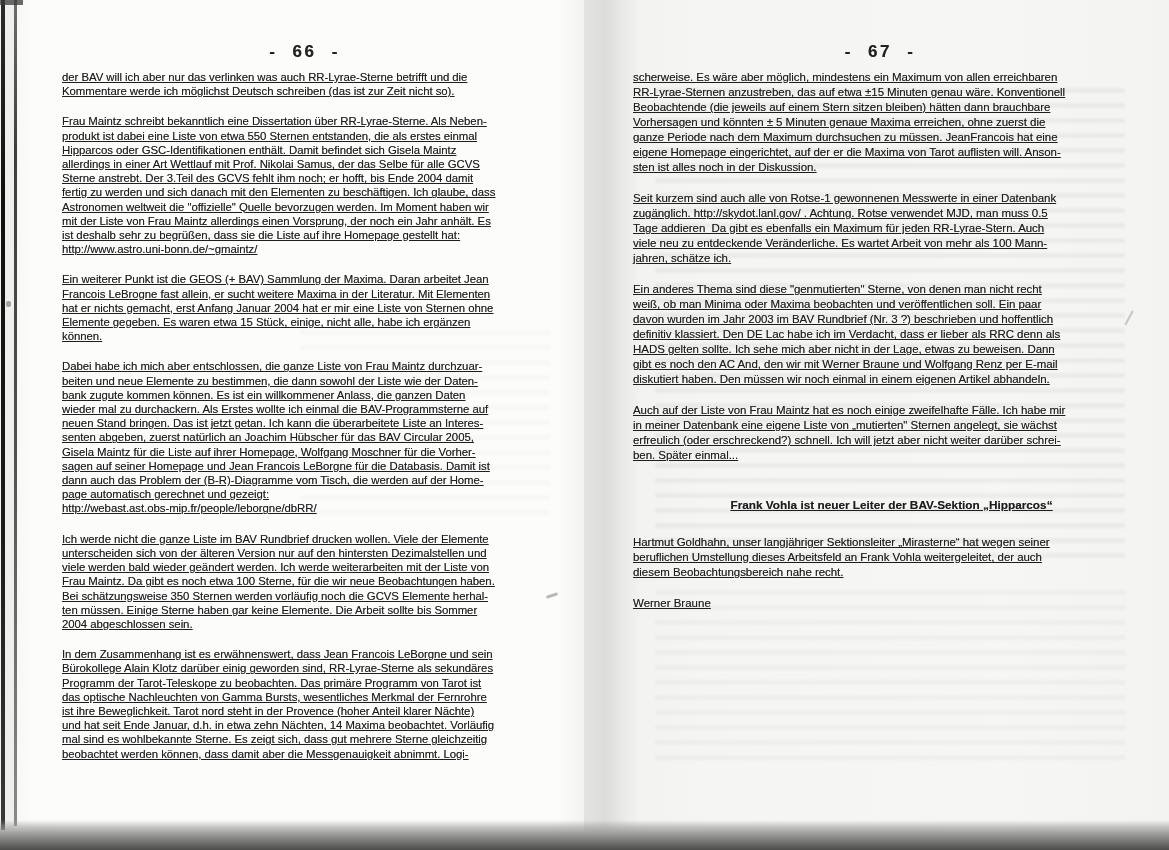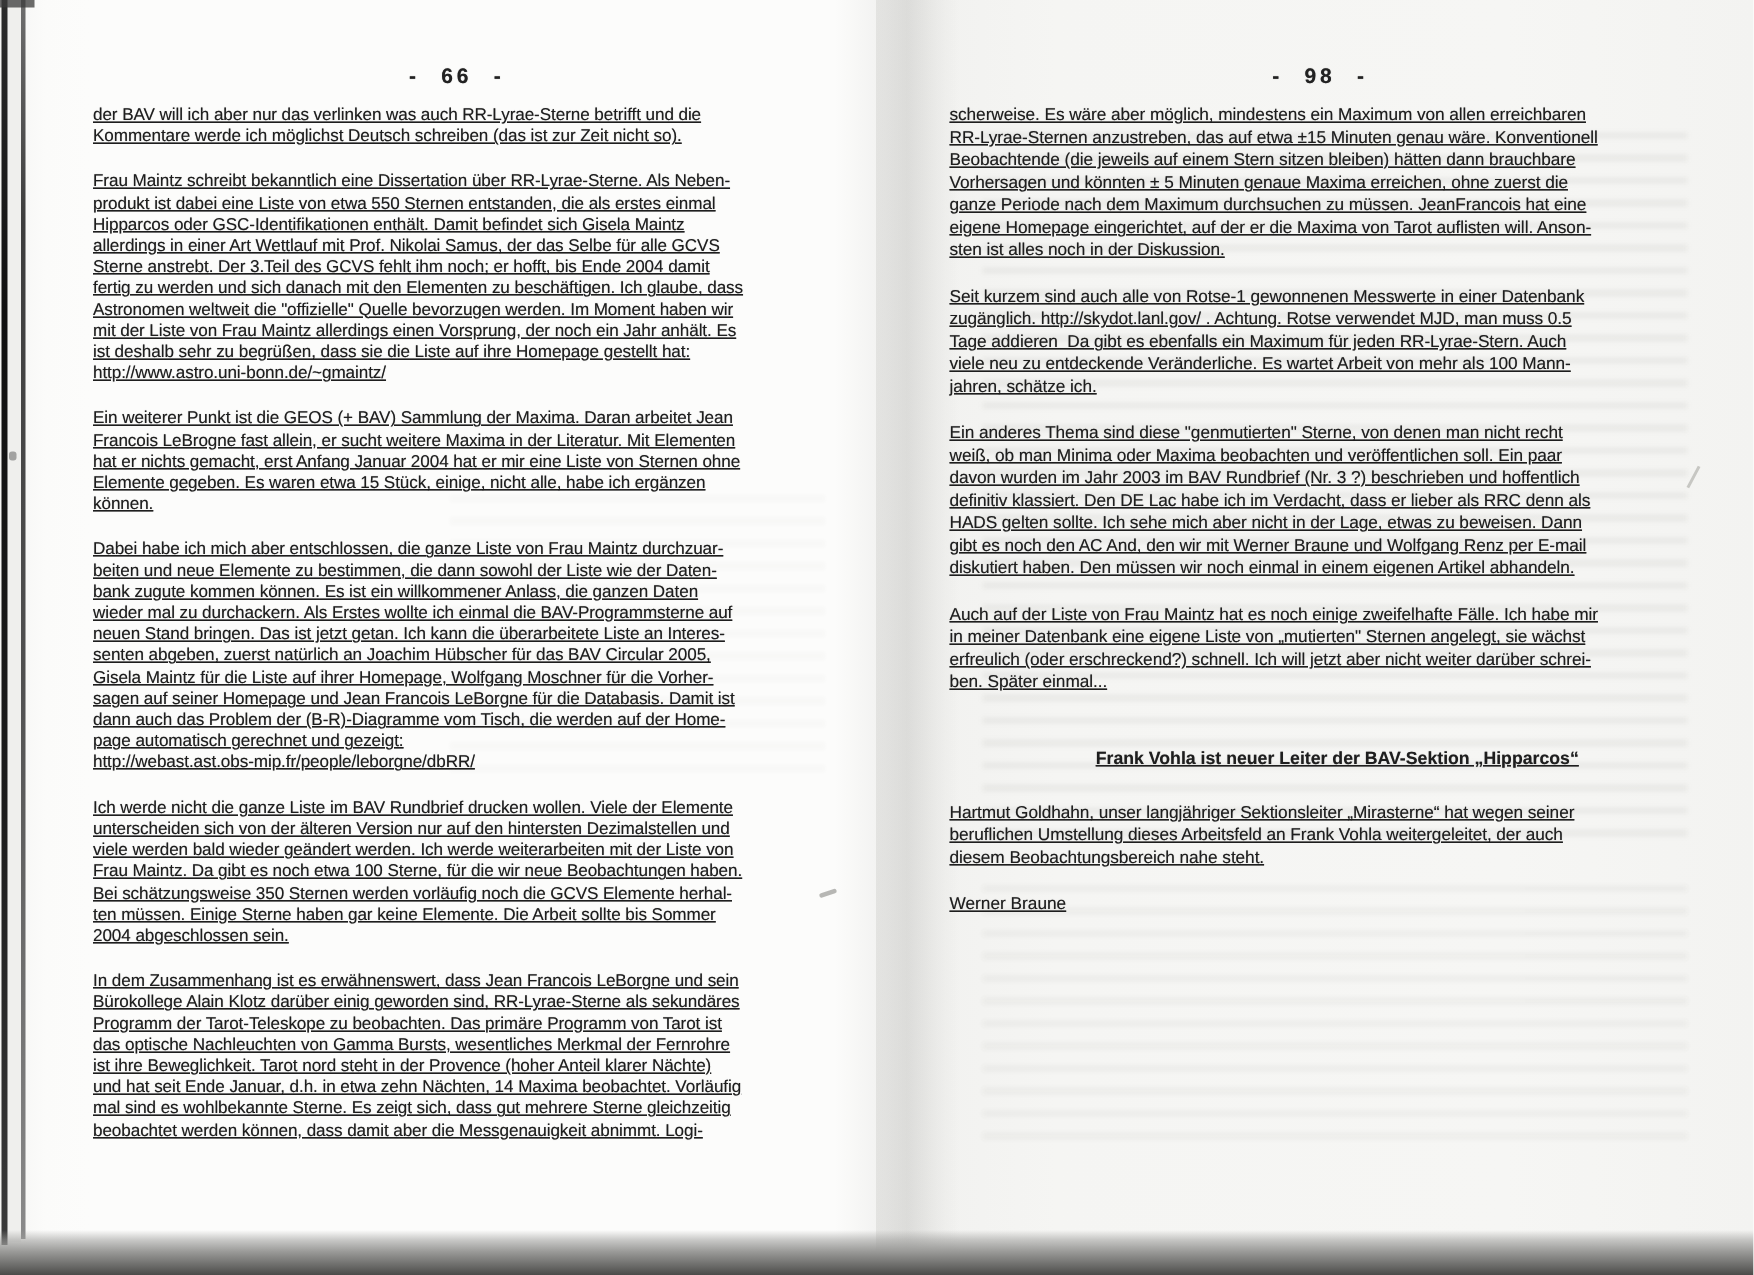--- a/index.html
+++ b/index.html
@@ -63,21 +63,21 @@
     background:repeating-linear-gradient(180deg,
       rgba(110,110,102,0.065) 0px, rgba(110,110,102,0.065) 5px,
       rgba(110,110,102,0) 5px, rgba(110,110,102,0) 15px);
     filter:blur(1.3px);
   }
   .bleed-r1 { left:655px; top:88px;  width:470px; height:470px; }
   .bleed-r2 { left:655px; top:590px; width:470px; height:170px; opacity:.8; }
   .bleed-l1 { left:300px; top:330px; width:250px; height:190px; opacity:.45; }
   
   .pageno {
-    position:absolute; top:42px; font-size:14px; font-weight:bold;
+    position:absolute; top:42px; font-size:17px; font-weight:bold;
     letter-spacing:2.5px; word-spacing:8px; color:#222;
     text-shadow:0 0 0.5px rgba(30,30,30,.6);
   }
   .pageno.left  { left:62px;  width:485px; text-align:center; }
   .pageno.right { left:633px; width:494px; text-align:center; }
   .text-col {
     position:absolute; top:70px; width:517px;
     text-shadow:0 0 0.5px rgba(30,30,30,.55);
     text-decoration:underline;
   }
@@ -159,21 +159,21 @@
   <p class="para">In dem Zusammenhang ist es erwähnenswert, dass Jean Francois LeBorgne und sein
 Bürokollege Alain Klotz darüber einig geworden sind, RR-Lyrae-Sterne als sekundäres
 Programm der Tarot-Teleskope zu beobachten. Das primäre Programm von Tarot ist
 das optische Nachleuchten von Gamma Bursts, wesentliches Merkmal der Fernrohre
 ist ihre Beweglichkeit. Tarot nord steht in der Provence (hoher Anteil klarer Nächte)
 und hat seit Ende Januar, d.h. in etwa zehn Nächten, 14 Maxima beobachtet. Vorläufig
 mal sind es wohlbekannte Sterne. Es zeigt sich, dass gut mehrere Sterne gleichzeitig
 beobachtet werden können, dass damit aber die Messgenauigkeit abnimmt. Logi-</p>
 </div>
 
-<div class="pageno right">- 98 -</div>
+<div class="pageno right">- 67 -</div>
 <div class="text-col right">
   <p class="para">scherweise. Es wäre aber möglich, mindestens ein Maximum von allen erreichbaren
 RR-Lyrae-Sternen anzustreben, das auf etwa ±15 Minuten genau wäre. Konventionell
 Beobachtende (die jeweils auf einem Stern sitzen bleiben) hätten dann brauchbare
 Vorhersagen und könnten ± 5 Minuten genaue Maxima erreichen, ohne zuerst die
 ganze Periode nach dem Maximum durchsuchen zu müssen. JeanFrancois hat eine
 eigene Homepage eingerichtet, auf der er die Maxima von Tarot auflisten will. Anson-
 sten ist alles noch in der Diskussion.</p>
   <p class="para">Seit kurzem sind auch alle von Rotse-1 gewonnenen Messwerte in einer Datenbank
 zugänglich. http://skydot.lanl.gov/ . Achtung. Rotse verwendet MJD, man muss 0.5
@@ -187,17 +187,17 @@
 HADS gelten sollte. Ich sehe mich aber nicht in der Lage, etwas zu beweisen. Dann
 gibt es noch den AC And, den wir mit Werner Braune und Wolfgang Renz per E-mail
 diskutiert haben. Den müssen wir noch einmal in einem eigenen Artikel abhandeln.</p>
   <p class="para">Auch auf der Liste von Frau Maintz hat es noch einige zweifelhafte Fälle. Ich habe mir
 in meiner Datenbank eine eigene Liste von „mutierten" Sternen angelegt, sie wächst
 erfreulich (oder erschreckend?) schnell. Ich will jetzt aber nicht weiter darüber schrei-
 ben. Später einmal...</p>
   <h3 class="heading">Frank Vohla ist neuer Leiter der BAV-Sektion „Hipparcos“</h3>
   <p class="para">Hartmut Goldhahn, unser langjähriger Sektionsleiter „Mirasterne“ hat wegen seiner
 beruflichen Umstellung dieses Arbeitsfeld an Frank Vohla weitergeleitet, der auch
-diesem Beobachtungsbereich nahe steht.</p>
+diesem Beobachtungsbereich nahe recht.</p>
   <p class="signature">Werner Braune</p>
 </div>
 
 <div class="bottom-shadow"></div>
 
 </body></html>

